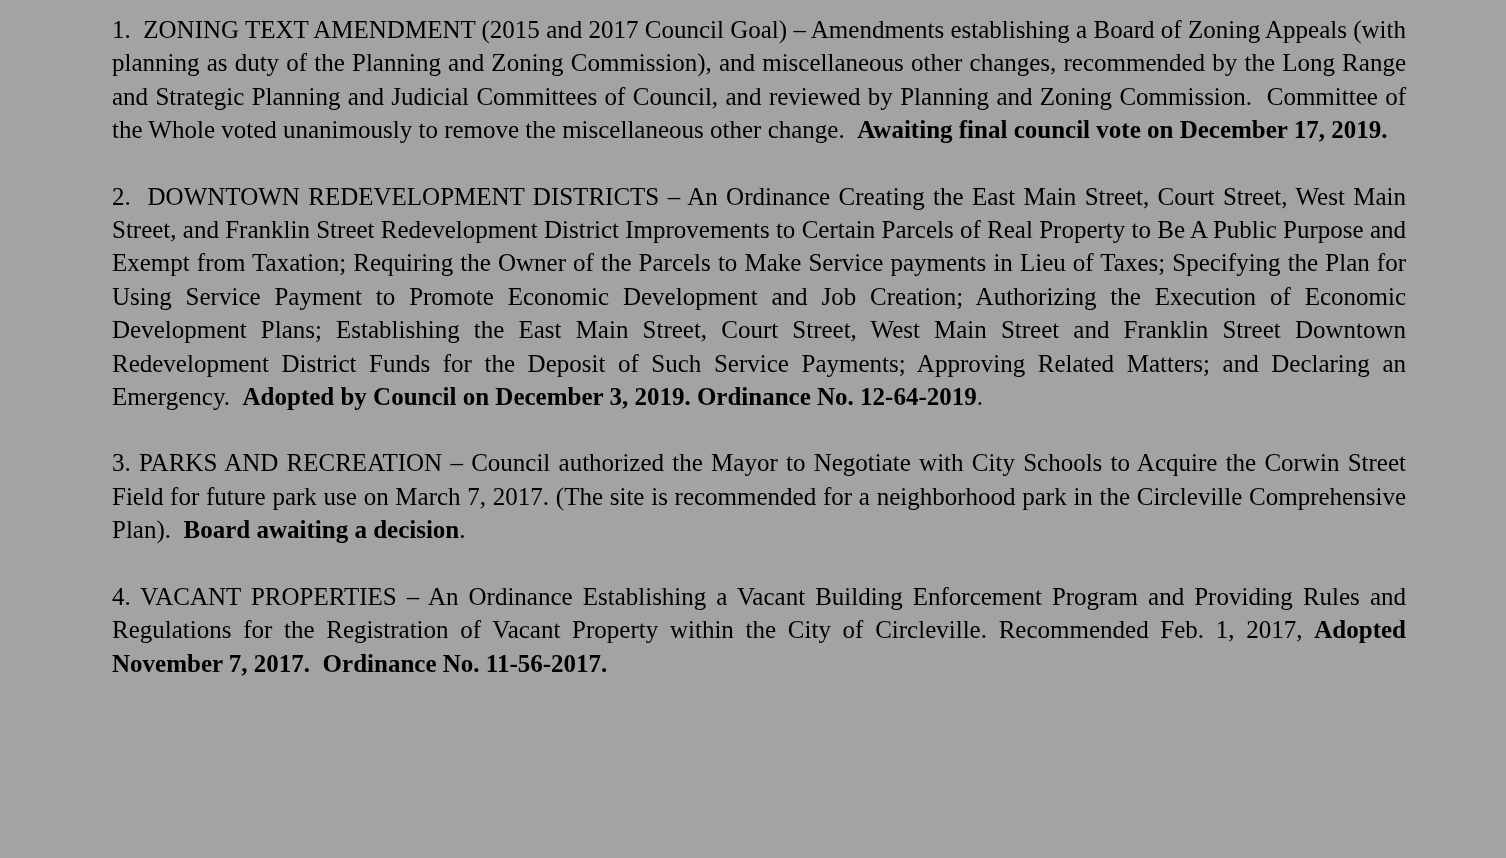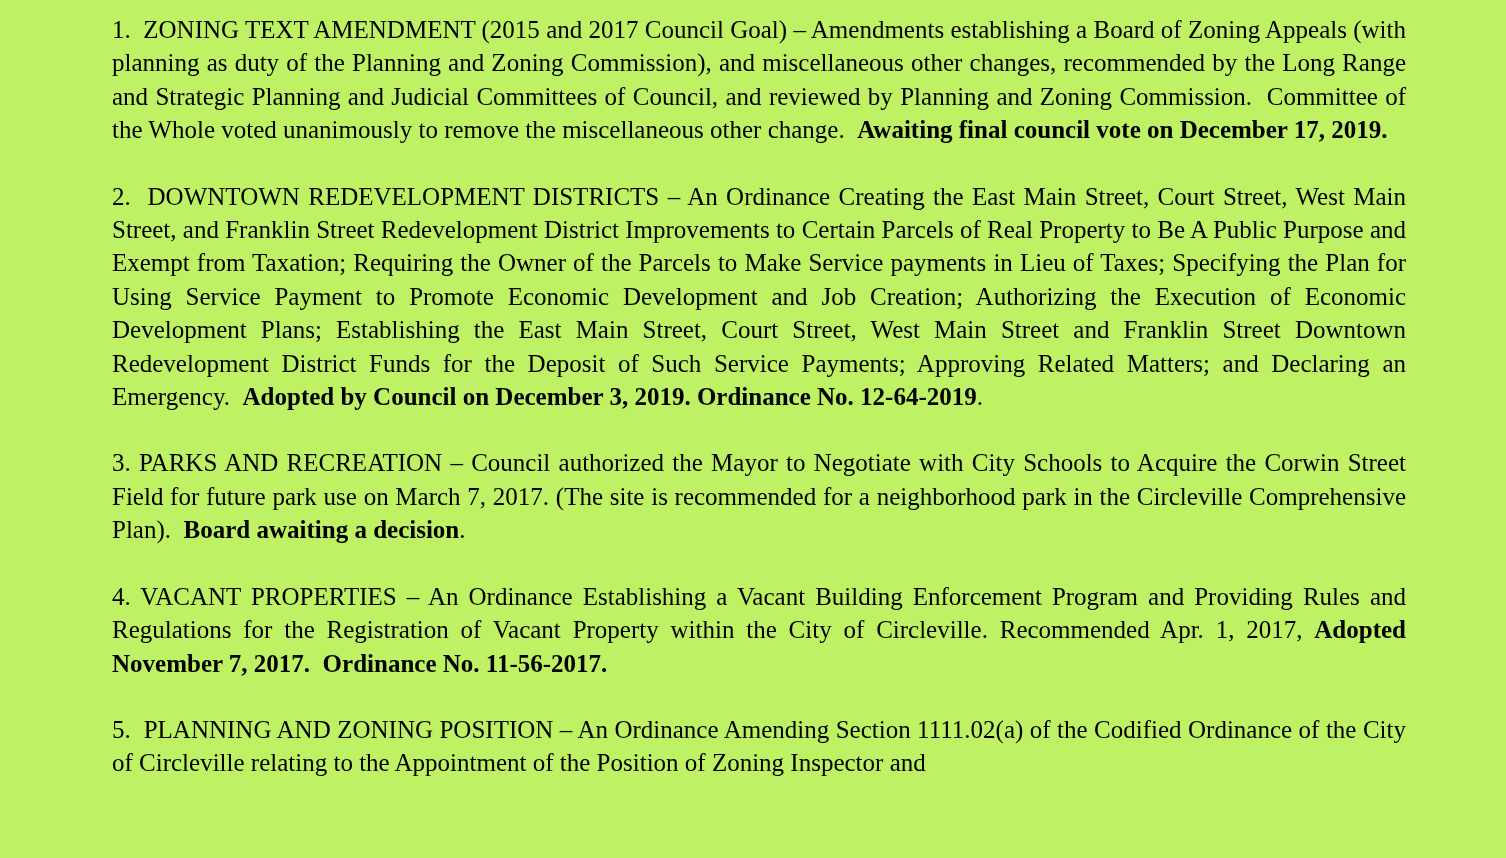--- a/index.html
+++ b/index.html
@@ -12,21 +12,21 @@
     height: 858px;
     overflow: hidden;
     font-family: "Liberation Serif", "DejaVu Serif", serif;
     color: #000000;
   }
   .page {
     box-sizing: border-box;
     width: 1506px;
     height: 858px;
     padding: 13px 100px 0 112px;
-    background: #bef264;
+    background: #a3a3a3;
   }
   .para {
     margin: 0 0 33px 0;
     font-size: 25px;
     line-height: 33.4px;
     text-align: justify;
     text-justify: inter-word;
   }
   .para:last-child {
     margin-bottom: 0;
@@ -39,17 +39,16 @@
 <body>
 
 <div class="page">
 
   <p class="para"><span>1.&nbsp; ZONING TEXT AMENDMENT (2015 and 2017 Council Goal) – Amendments establishing a Board of Zoning Appeals (with planning as duty of the Planning and Zoning Commission), and miscellaneous other changes, recommended by the Long Range and Strategic Planning and Judicial Committees of Council, and reviewed by Planning and Zoning Commission.&nbsp; Committee of the Whole voted unanimously to remove the miscellaneous other change.&nbsp; </span><span class="bold">Awaiting final council vote on December 17, 2019.</span></p>
 
   <p class="para"><span>2.&nbsp; DOWNTOWN REDEVELOPMENT DISTRICTS – An Ordinance Creating the East Main Street, Court Street, West Main Street, and Franklin Street Redevelopment District Improvements to Certain Parcels of Real Property to Be A Public Purpose and Exempt from Taxation; Requiring the Owner of the Parcels to Make Service payments in Lieu of Taxes; Specifying the Plan for Using Service Payment to Promote Economic Development and Job Creation; Authorizing the Execution of Economic Development Plans; Establishing the East Main Street, Court Street, West Main Street and Franklin Street Downtown Redevelopment District Funds for the Deposit of Such Service Payments; Approving Related Matters; and Declaring an Emergency.&nbsp; </span><span class="bold">Adopted by Council on December 3, 2019. Ordinance No. 12-64-2019</span><span>.</span></p>
 
   <p class="para"><span>3. PARKS AND RECREATION – Council authorized the Mayor to Negotiate with City Schools to Acquire the Corwin Street Field for future park use on March 7, 2017. (The site is recommended for a neighborhood park in the Circleville Comprehensive Plan).&nbsp; </span><span class="bold">Board awaiting a decision</span><span>.</span></p>
 
-  <p class="para"><span>4. VACANT PROPERTIES – An Ordinance Establishing a Vacant Building Enforcement Program and Providing Rules and Regulations for the Registration of Vacant Property within the City of Circleville. Recommended Apr. 1, 2017, </span><span class="bold">Adopted November 7, 2017.&nbsp; Ordinance No. 11-56-2017.</span></p>
+  <p class="para"><span>4. VACANT PROPERTIES – An Ordinance Establishing a Vacant Building Enforcement Program and Providing Rules and Regulations for the Registration of Vacant Property within the City of Circleville. Recommended Feb. 1, 2017, </span><span class="bold">Adopted November 7, 2017.&nbsp; Ordinance No. 11-56-2017.</span></p>
 
-  <p class="para"><span>5.&nbsp; PLANNING AND ZONING POSITION – An Ordinance Amending Section 1111.02(a) of the Codified Ordinance of the City of Circleville relating to the Appointment of the Position of Zoning Inspector and</span></p>
 
 </div>
 
 </body></html>

